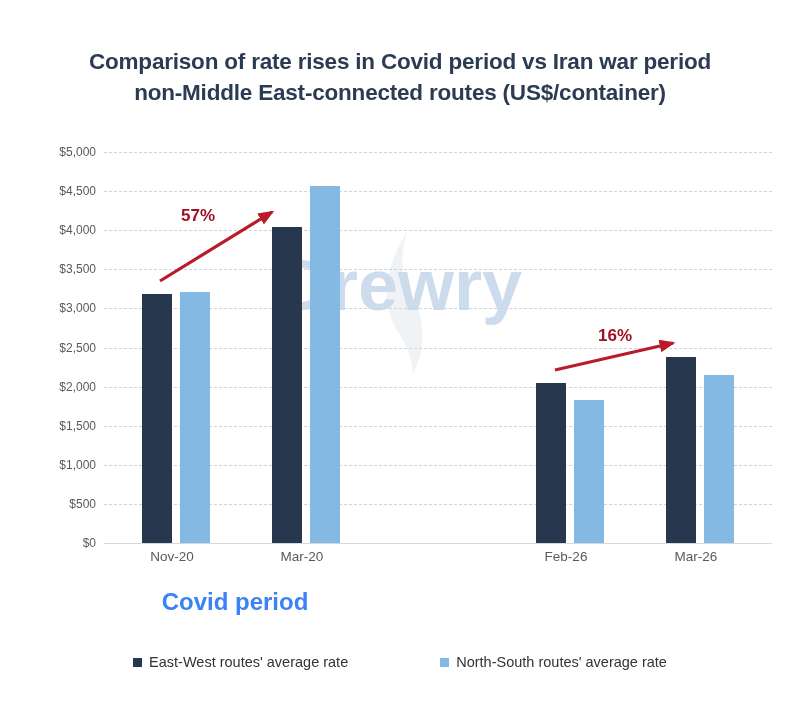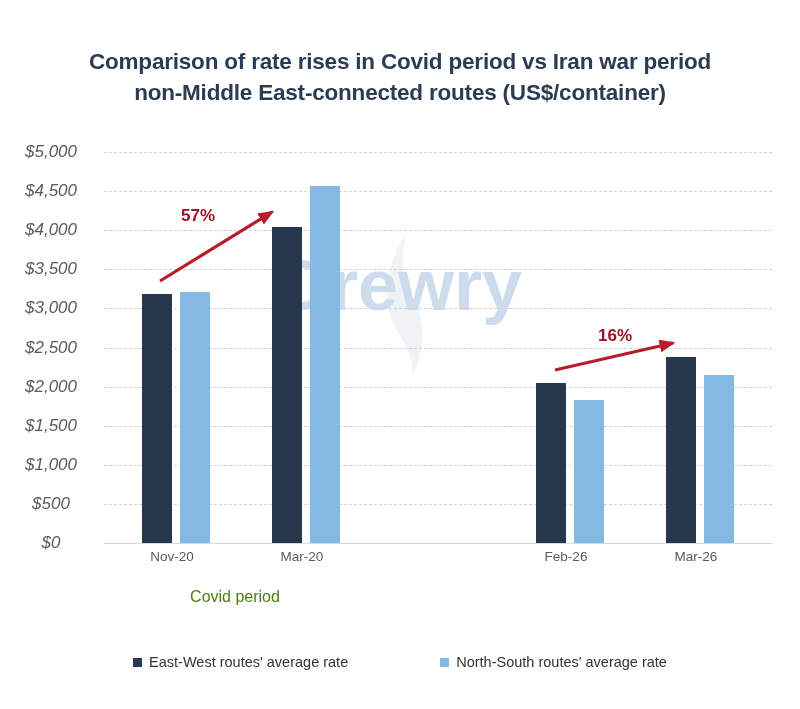--- a/index.html
+++ b/index.html
@@ -51,26 +51,25 @@
   }
   .gridline.axis-zero {
     border-top: 1px solid #d5d9dd;
   }
 
   
   .ytick {
     position: absolute;
     right: 0;
     width: 90px;
-    text-align: center;
-    font-size: 17px;
+    text-align: right;
+    font-size: 12px;
     color: #5a5a5a;
     transform: translateY(-50%);
     white-space: nowrap;
-    font-style: italic;
   }
   .yaxis-labels {
     position: absolute;
     left: 0px;
     top: 152px;
     width: 96px;
     height: 391px;
   }
 
   
@@ -88,23 +87,23 @@
     font-size: 13.5px;
     color: #5a5a5a;
     text-align: center;
     white-space: nowrap;
   }
 
   
   .period-label {
     position: absolute;
     top: 588px;
-    font-size: 16px;
-    font-weight: normal;
-    color: #4d7c0f;
+    font-size: 24px;
+    font-weight: bold;
+    color: #3b82f6;
     text-align: center;
     white-space: nowrap;
   }
 
   
   .ann-text {
     position: absolute;
     font-size: 17px;
     font-weight: bold;
     color: #9e1026;

